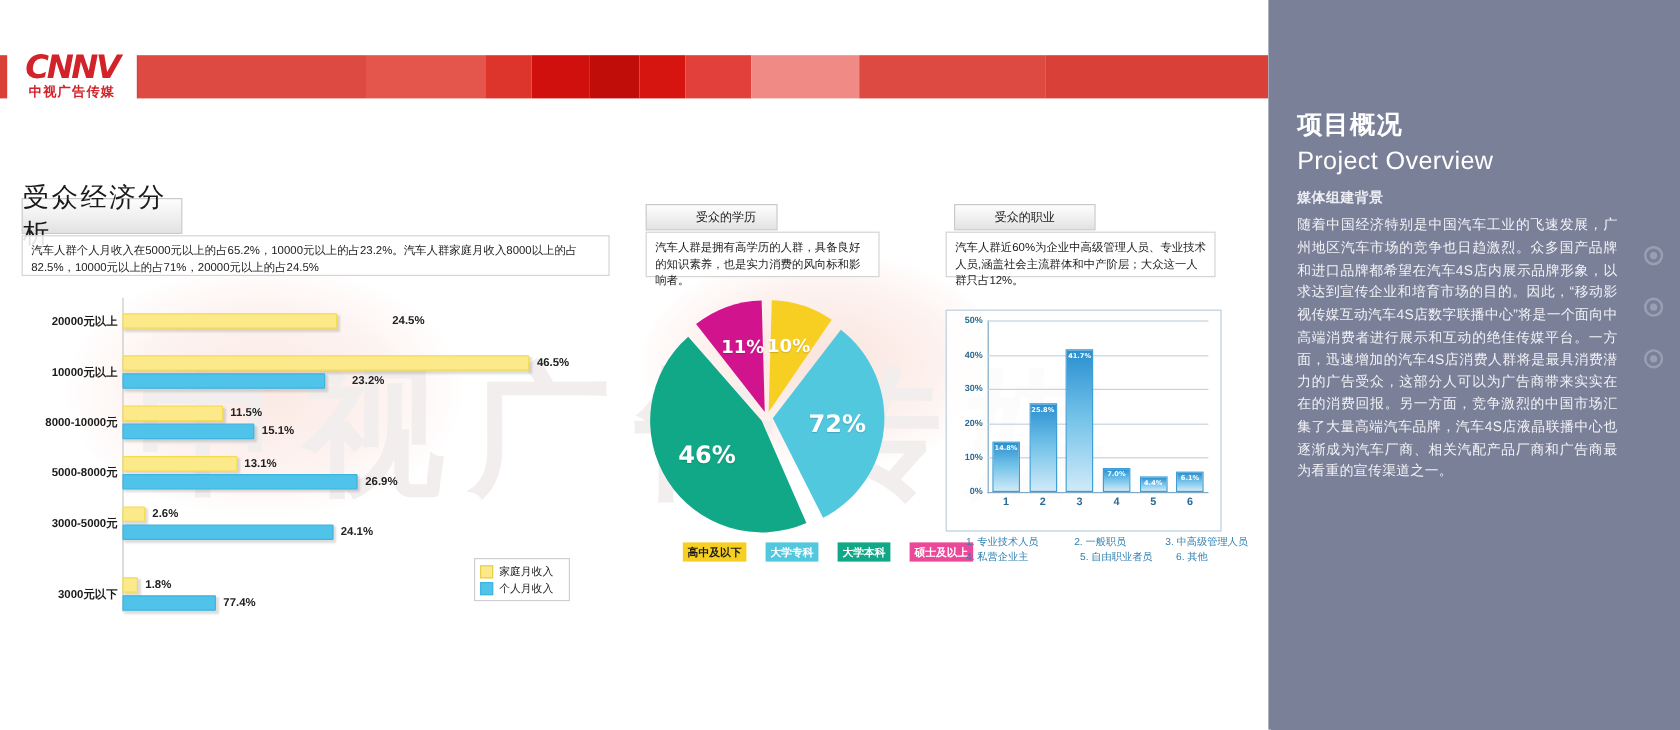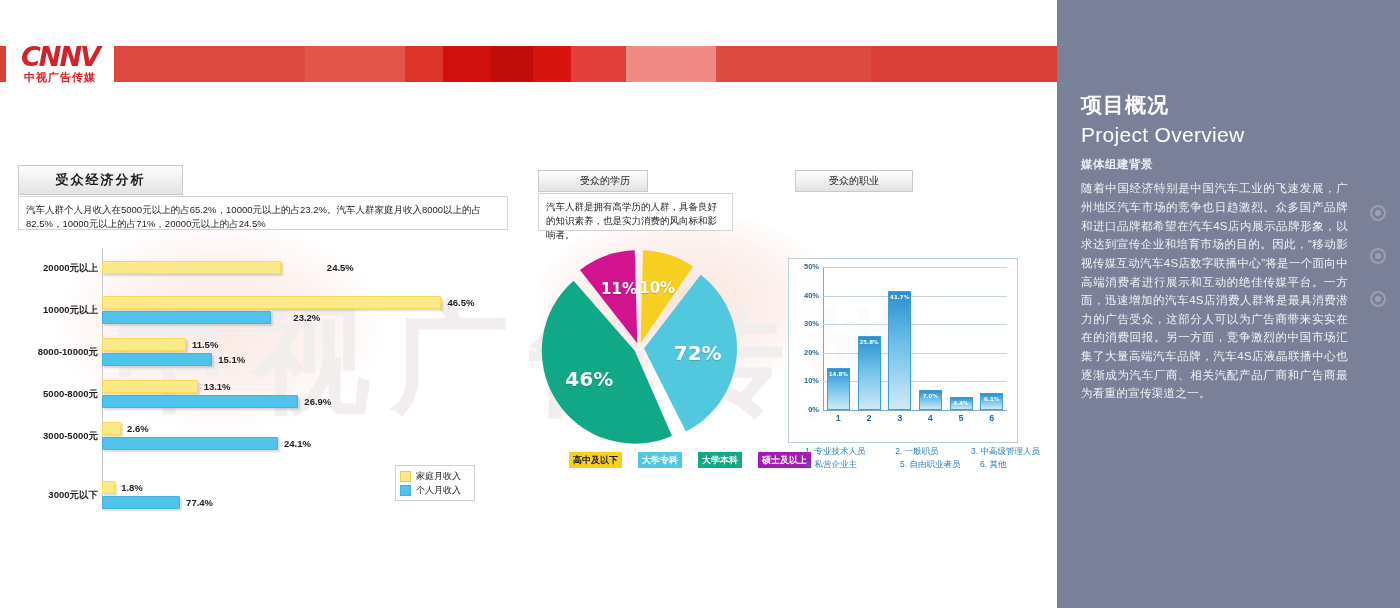--- a/index.html
+++ b/index.html
@@ -75,21 +75,21 @@
   .desc-box{
     position:absolute;
     background:rgba(255,255,255,0.88);
     border:1px solid #d4d4d4;
     box-sizing:border-box;
     color:#1d1d1d;
     padding:6px 7px;
     line-height:1.45;
   }
 
-  #t1{left:18px;top:165px;width:165px;height:30px;font-size:13px;font-weight:bold;letter-spacing:2px;}
+  #t1{left:18px;top:165px;width:134px;height:30px;font-size:22px;font-weight:normal;letter-spacing:2px;}
   #d1{left:18px;top:196px;width:490px;height:34px;font-size:9.5px;}
 
   #t2{left:538px;top:170px;width:110px;height:22px;font-size:10px;padding-left:24px;}
   #d2{left:538px;top:193px;width:195px;height:38px;font-size:9.5px;}
 
   #t3{left:795px;top:170px;width:118px;height:22px;font-size:10px;}
   #d3{left:788px;top:193px;width:225px;height:38px;font-size:9.5px;}
 
   
   #hbar{position:absolute;left:14px;top:248px;width:500px;height:262px;}
@@ -240,20 +240,21 @@
     <div class="cn">中视广告传媒</div>
   </div>
 
   <div class="title-box" id="t1">受众经济分析</div>
   <div class="desc-box" id="d1">汽车人群个人月收入在5000元以上的占65.2%，10000元以上的占23.2%。汽车人群家庭月收入8000以上的占82.5%，10000元以上的占71%，20000元以上的占24.5%</div>
 
   <div class="title-box" id="t2">受众的学历</div>
   <div class="desc-box" id="d2">汽车人群是拥有高学历的人群，具备良好的知识素养，也是实力消费的风向标和影响者。</div>
 
   <div class="title-box" id="t3">受众的职业</div>
+  <div class="desc-box" id="d3">汽车人群近60%为企业中高级管理人员、专业技术人员,涵盖社会主流群体和中产阶层；大众这一人群只占12%。</div>
 
   <div id="hbar">
     <div id="hbar-axis"></div>
   <div class="hrow" style="top: 0px;">
         <div class="hcat">20000元以上</div>
         <div class="hbars">
           <div class="hb y" style="width: 178.85px; top: 13px;"></div>
           <div class="hval" style="left: 184.85px; top: 13px; margin-left: 40px;">24.5%</div>
         </div>
       </div>
@@ -323,21 +324,21 @@
       </svg>
       <div class="pielab" style="font-size: 15px; left: 104.213px; top: 30.9447px; width: 52px; text-align: center;">10%</div>
       <div class="pielab" style="font-size: 20px; left: 144.678px; top: 92.5467px; width: 52px; text-align: center;">72%</div>
       <div class="pielab" style="font-size: 20px; left: 36.2353px; top: 118.582px; width: 52px; text-align: center;">46%</div>
       <div class="pielab" style="font-size: 15px; left: 66.0348px; top: 31.5445px; width: 52px; text-align: center;">11%</div>
     </div>
   <div id="pie-legend">
       <div class="pl" style="background: rgb(247, 207, 34); color: rgb(26, 26, 26);">高中及以下</div>
       <div class="pl" style="background: rgb(82, 200, 222);">大学专科</div>
       <div class="pl" style="background: rgb(17, 168, 135);">大学本科</div>
-      <div class="pl" style="background: #a21caf; text-align: right;">硕士及以上</div>
+      <div class="pl" style="background: #ec4899; text-align: right;">硕士及以上</div>
     </div>
 
   <div id="col-wrap">
     <div id="col-plot">
       <div id="col-axis-x"></div>
       <div id="col-axis-y"></div>
     <div class="ytick" style="top: 143px;">0%</div>
         <div class="gridline" style="top: 114.4px;"></div>
         <div class="ytick" style="top: 114.4px;">10%</div>
         <div class="gridline" style="top: 85.8px;"></div>

